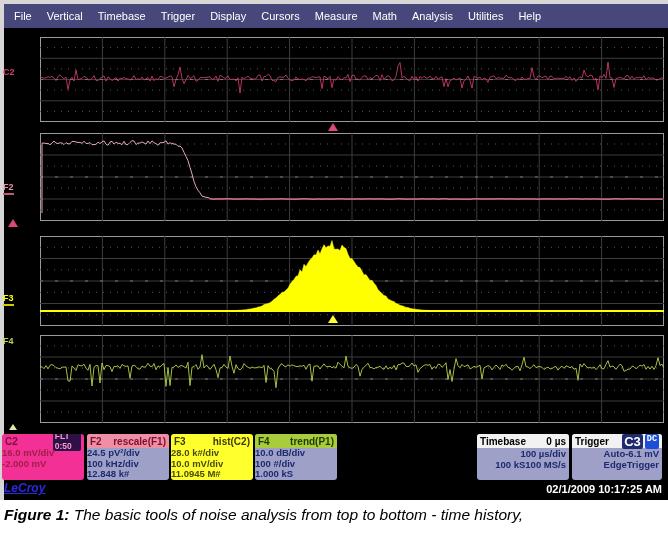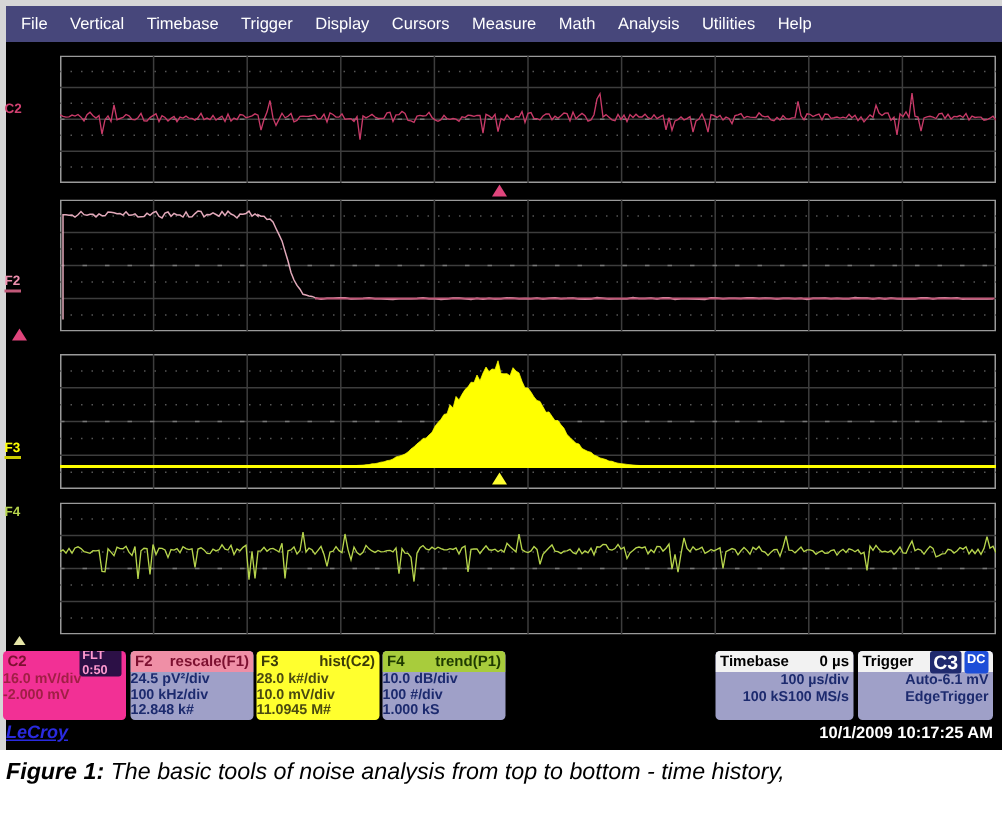--- a/index.html
+++ b/index.html
@@ -66,21 +66,21 @@
   .sysbox { position:absolute; top:434px; height:46px; border-radius:3px; overflow:hidden;
             font-weight:bold; }
   .syshead { display:flex; justify-content:space-between; align-items:center;
              background:#f2f2f2; color:#000; font-size:10px; padding:0 3px; height:14px; }
   .sysrow { display:flex; justify-content:flex-end; color:#1c2a6e;
             font-size:9.5px; line-height:11px; padding:0 3px; }
   #box-timebase { left:477px; width:92px; background:#9fa0c8; }
   #box-trigger  { left:572px; width:90px; background:#9fa0c8; }
   .trig-badges { display:flex; gap:2px; }
   .badge-c3 { background:#202a6e; color:#fff; font-size:13px; padding:0 2px; border-radius:2px; }
-  .badge-dc { background:#1d4ed8; color:#fff; font-size:8.5px; padding:0 2px; border-radius:2px; }
+  .badge-dc { background:#1d4ed8; color:#fff; font-size:8.5px; padding:0 2px; border-radius:2px;font-family:Liberation Mono, monospace; }
 
   
   #brand-logo { position:absolute; left:4px; top:481px; color:#2a2ae0; font-size:12px;
                 font-weight:bold; font-style:italic; text-decoration:underline; }
   #timestamp { position:absolute; right:6px; top:483px; color:#ffffff; font-size:11px;
                font-weight:bold; }
 
   
   #caption { position:absolute; left:0; top:500px; width:668px; height:56px; background:#ffffff;
              color:#000; font-size:15.5px; font-style:italic; padding:3px 4px; line-height:1.55; }
@@ -279,20 +279,20 @@
       <span>Auto</span>
       <span>-6.1 mV</span>
     </div>
     <div class="sysrow">
       <span>Edge</span>
       <span>Trigger</span>
     </div>
   </div>
 
   <div id="brand-logo">LeCroy</div>
-  <div id="timestamp">10/1/2009 10:17:25 AM</div>
+  <div id="timestamp">02/1/2009 10:17:25 AM</div>
 
   <div id="caption">
     <span class="cap-label">Figure 1:</span>
     <span>The basic tools of noise analysis from top to bottom - time history,</span><br>
   </div>
 
 </div>
 
 </body></html>

